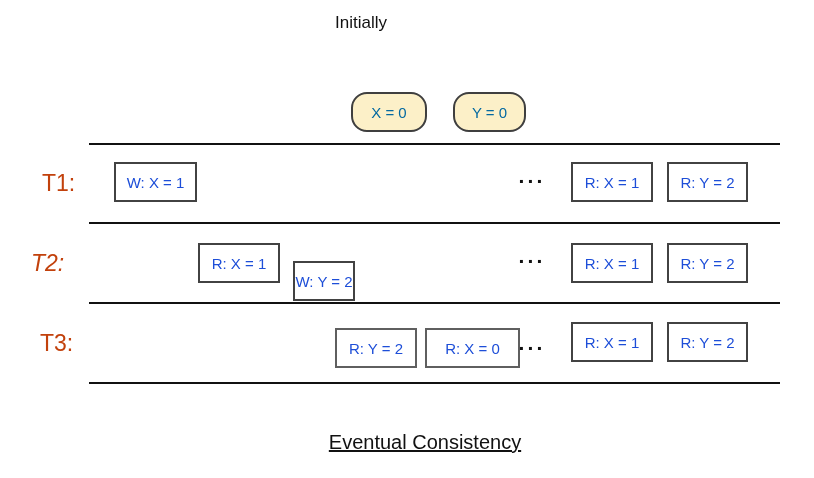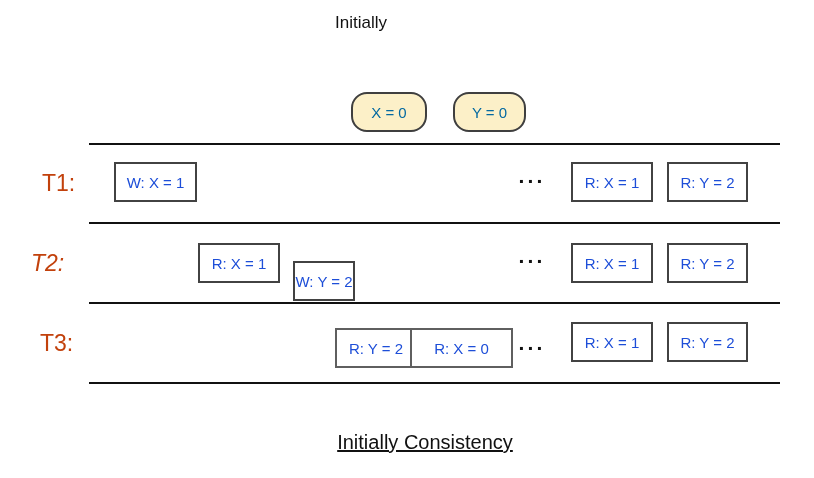--- a/index.html
+++ b/index.html
@@ -92,20 +92,20 @@
 
   <div class="abs tl-label" style="left:31px; top:250px;font-style:italic;">T2:</div>
   <div class="abs op-box" style="left:198px; top:243px; width:82px;">R: X = 1</div>
   <div class="abs op-box" style="left:293px; top:243px; width:62px;margin-top:18px;">W: Y = 2</div>
   <div class="abs dots" style="left:512px; top:241px; width:40px;">···</div>
   <div class="abs op-box" style="left:571px; top:243px; width:82px;">R: X = 1</div>
   <div class="abs op-box" style="left:667px; top:243px; width:81px;">R: Y = 2</div>
 
   <div class="abs tl-label" style="left:40px; top:330px;">T3:</div>
   <div class="abs op-box light" style="left:335px; top:328px; width:82px;">R: Y = 2</div>
-  <div class="abs op-box light" style="left:410px; top:328px; width:103px;">R: X = 0</div>
+  <div class="abs op-box light" style="left:425px; top:328px; width:95px;">R: X = 0</div>
   <div class="abs dots" style="left:512px; top:328px; width:40px;">···</div>
   <div class="abs op-box" style="left:571px; top:322px; width:82px;">R: X = 1</div>
   <div class="abs op-box" style="left:667px; top:322px; width:81px;">R: Y = 2</div>
 
-  <div class="abs diagram-title" style="left:255px; top:431px; width:340px;">Initially Consistency</div>
+  <div class="abs diagram-title" style="left:255px; top:431px; width:340px;">Eventual Consistency</div>
 
 </div>
 
 </body></html>

